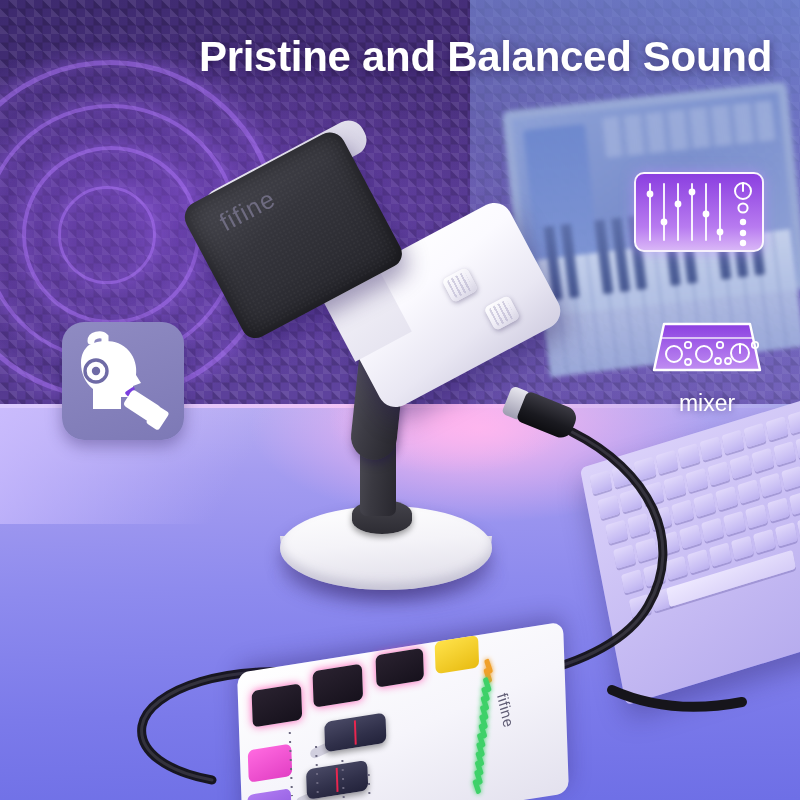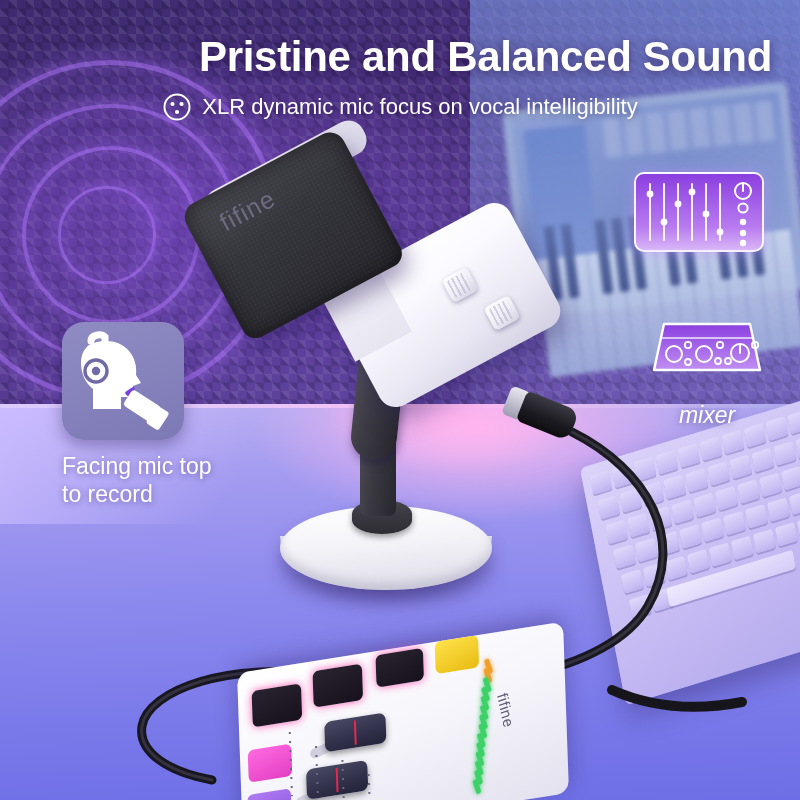--- a/index.html
+++ b/index.html
@@ -228,21 +228,21 @@
   
   .callout-sc{position:absolute;left:634px;top:172px;text-align:center;}
   .callout-mx{position:absolute;left:648px;top:314px;text-align:center;}
   .co-box{
     border:2px solid rgba(255,255,255,.92);border-radius:10px;
     box-shadow:0 0 14px rgba(190,140,255,.55);
   }
   .sc-box{width:126px;height:76px;background:linear-gradient(180deg,#8b3fe0,#b87bf0 70%,#d9b6f7);}
   .co-cap{margin-top:6px;color:#fff;font-size:23px;font-family:"Liberation Sans",sans-serif;
     text-shadow:0 1px 7px rgba(40,20,90,.5);}
-  .co-cap.mx{margin-top:20px;font-style:italic;}
+  .co-cap.mx{margin-top:8px;}
 </style>
 </head>
 <body>
 
 <div id="stage">
 
   <div class="foam">
     <div class="diamonds"></div>
     <div class="vign"></div>
   </div>
@@ -402,51 +402,40 @@
       <div class="led" style="left: 236.4px; top: 102px; transform: rotate(74deg); background: rgb(63, 209, 105); box-shadow: rgb(63, 209, 105) 0px 0px 5px;"></div>
       <div class="led" style="left: 235.2px; top: 111px; transform: rotate(74deg); background: rgb(63, 209, 105); box-shadow: rgb(63, 209, 105) 0px 0px 5px;"></div>
       <div class="led" style="left: 234px; top: 120px; transform: rotate(74deg); background: rgb(63, 209, 105); box-shadow: rgb(63, 209, 105) 0px 0px 5px;"></div>
       <div class="led" style="left: 232.8px; top: 129px; transform: rotate(74deg); background: rgb(63, 209, 105); box-shadow: rgb(63, 209, 105) 0px 0px 5px;"></div>
       <div class="led" style="left: 231.6px; top: 138px; transform: rotate(74deg); background: rgb(63, 209, 105); box-shadow: rgb(63, 209, 105) 0px 0px 5px;"></div>
       <div class="led" style="left: 230.4px; top: 147px; transform: rotate(74deg); background: rgb(63, 209, 105); box-shadow: rgb(63, 209, 105) 0px 0px 5px;"></div>
     </div>
 
   <div class="headline">Pristine and Balanced Sound</div>
 
-  <div class="subrow">
-    <svg width="30" height="30" viewBox="0 0 30 30">
-      <circle cx="15" cy="15" r="12.5" fill="none" stroke="#ffffff" stroke-width="2"></circle>
-      <circle cx="10.5" cy="12" r="2.1" fill="#ffffff"></circle>
-      <circle cx="19.5" cy="12" r="2.1" fill="#ffffff"></circle>
-      <circle cx="15" cy="20" r="2.1" fill="#ffffff"></circle>
-    </svg>
-    <span class="sub-text">XLR dynamic mic focus on vocal intelligibility</span>
-  </div>
 
   <div class="callout-left">
     <div class="co-icon">
       <svg width="104" height="100" viewBox="0 0 104 100">
 
         <path d="M18,14 C30,8 48,8 58,20 C64,27 66,36 65,44
                  L70,52 L62,55 L62,66 L50,66 L50,78 L22,78 L22,58
                  C14,52 10,42 10,32 C10,24 13,18 18,14 Z" fill="#ffffff"></path>
 
         <path d="M20,10 C20,4 30,2 34,6 L34,30" fill="none" stroke="#ffffff" stroke-width="7" stroke-linecap="round"></path>
 
         <circle cx="25" cy="40" r="11" fill="none" stroke="#6f6ba6" stroke-width="3.4"></circle>
         <circle cx="25" cy="40" r="4.2" fill="#6f6ba6"></circle>
 
         <path d="M56,62 L62,58 M56,62 L62,68" stroke="#7b3fe0" stroke-width="3.6" stroke-linecap="round"></path>
 
         <rect x="62" y="58" width="34" height="19" rx="4" fill="#ffffff" transform="rotate(33 62 58)"></rect>
         <rect x="86" y="74" width="15" height="21" rx="3" fill="#ffffff" transform="rotate(33 86 74)"></rect>
       </svg>
     </div>
-    <div class="co-label">Facing mic top
-to record</div>
   </div>
 
   <div class="callout-sc">
     <div class="co-box sc-box">
       <svg width="126" height="76" viewBox="0 0 126 76">
         <g stroke="#ffffff" stroke-width="1.8" stroke-linecap="round">
           <line x1="14" y1="10" x2="14" y2="66"></line>
           <line x1="28" y1="10" x2="28" y2="66"></line>
           <line x1="42" y1="10" x2="42" y2="66"></line>
           <line x1="56" y1="10" x2="56" y2="66"></line>

